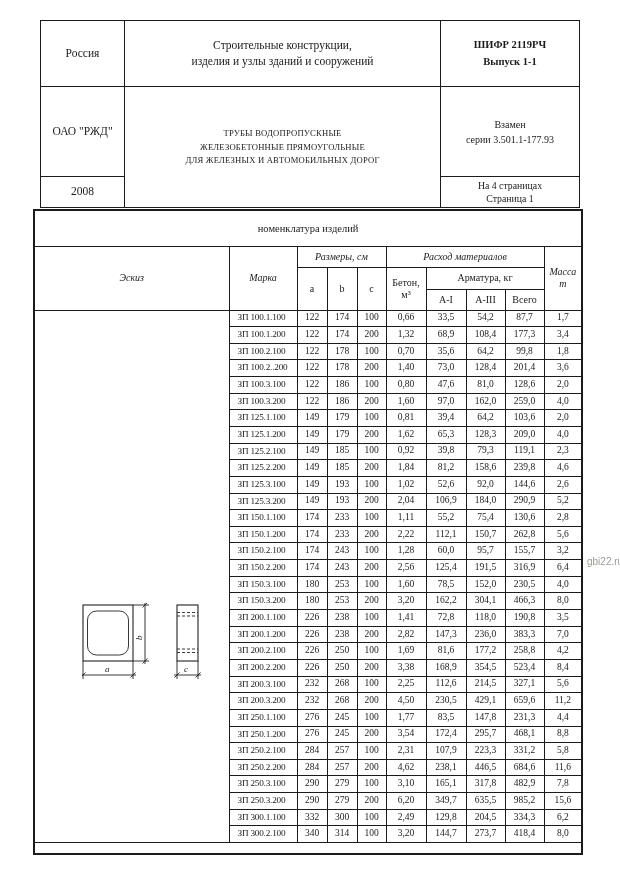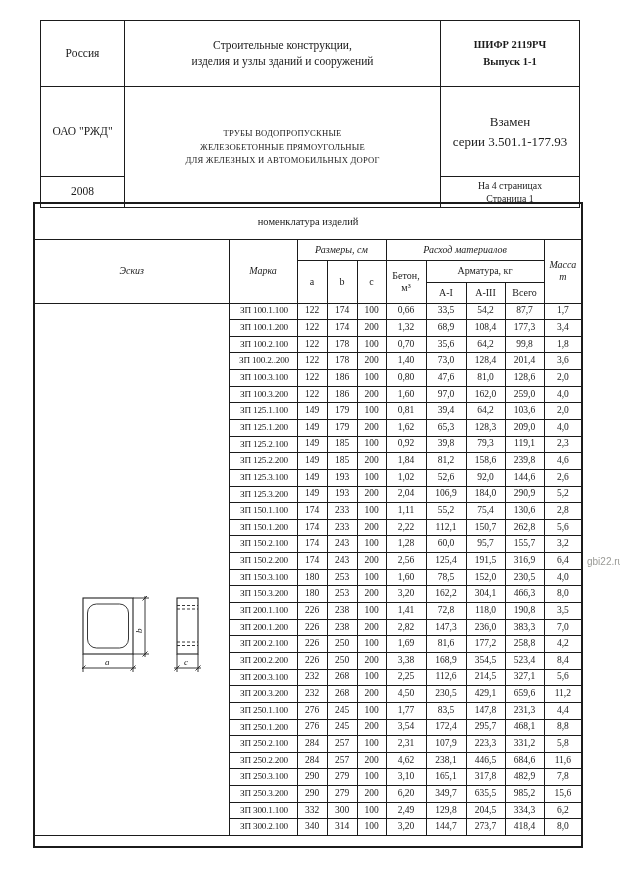--- a/index.html
+++ b/index.html
@@ -13,41 +13,41 @@
   .header-table {
     position:absolute; left:40px; top:20px; width:539px;
     border-collapse:collapse; table-layout:fixed;
     border:1px solid #a21caf;
   }
   .header-table td {
     border:1.5px solid #1b1b1b; text-align:center; vertical-align:middle;
     font-size:11.5px; line-height:1.35; padding:2px;
   }
   .header-table td.cipher   { font-size:10.5px; line-height:1.55;font-weight:bold; }
-  .header-table td.replaces { font-size:13px; line-height:1.5; }
+  .header-table td.replaces { font-size:10px; line-height:1.5; }
   .header-table td.pages    { font-size:9.8px;  line-height:1.35; }
   .header-table td.doc-title{ font-size:8.6px;  line-height:1.55; letter-spacing:.2px; }
 
   
   .main-table {
-    position:absolute; left:33px; top:202px; width:548px;
+    position:absolute; left:33px; top:209px; width:548px;
     border-collapse:collapse; table-layout:fixed;
     border:2px solid #1b1b1b;
   }
   .main-table td {
     border:1px solid #1b1b1b; text-align:center; vertical-align:middle;
     font-size:9.5px; line-height:1.05; overflow:hidden; white-space:nowrap;
   }
   .nomen-row td { height:36px; font-size:10.5px; border-bottom:1.5px solid #1b1b1b; }
   .hrow td { font-size:10px; line-height:1.2; }
   .h1 td { height:21px;font-style:italic; }
   .h2 td { height:22px; }
   .h3 td { height:21px; }
   .data-row { height:16.65px; }
-  .data-row td.c-mark { text-align:center; padding-left:2px; font-size:9.2px; letter-spacing:-0.2px; }
+  .data-row td.c-mark { text-align:left; padding-left:8px; font-size:9.2px; letter-spacing:-0.2px; }
   .strip-row td { height:11px; border-top:1.5px solid #1b1b1b; }
   .sketch-cell { vertical-align:top; background:#fff; }
   .sketch-cell svg { display:block; margin:138px 0 0 47px; }
   .sketch-cell text { font-family:"Liberation Serif", serif; font-style:italic; font-size:9px; fill:#222; }
 
   .watermark {
     position:absolute; left:587px; top:556px;
     font-family:"Liberation Sans", sans-serif; font-size:10px; color:#9b9b97;
   }
 </style>

